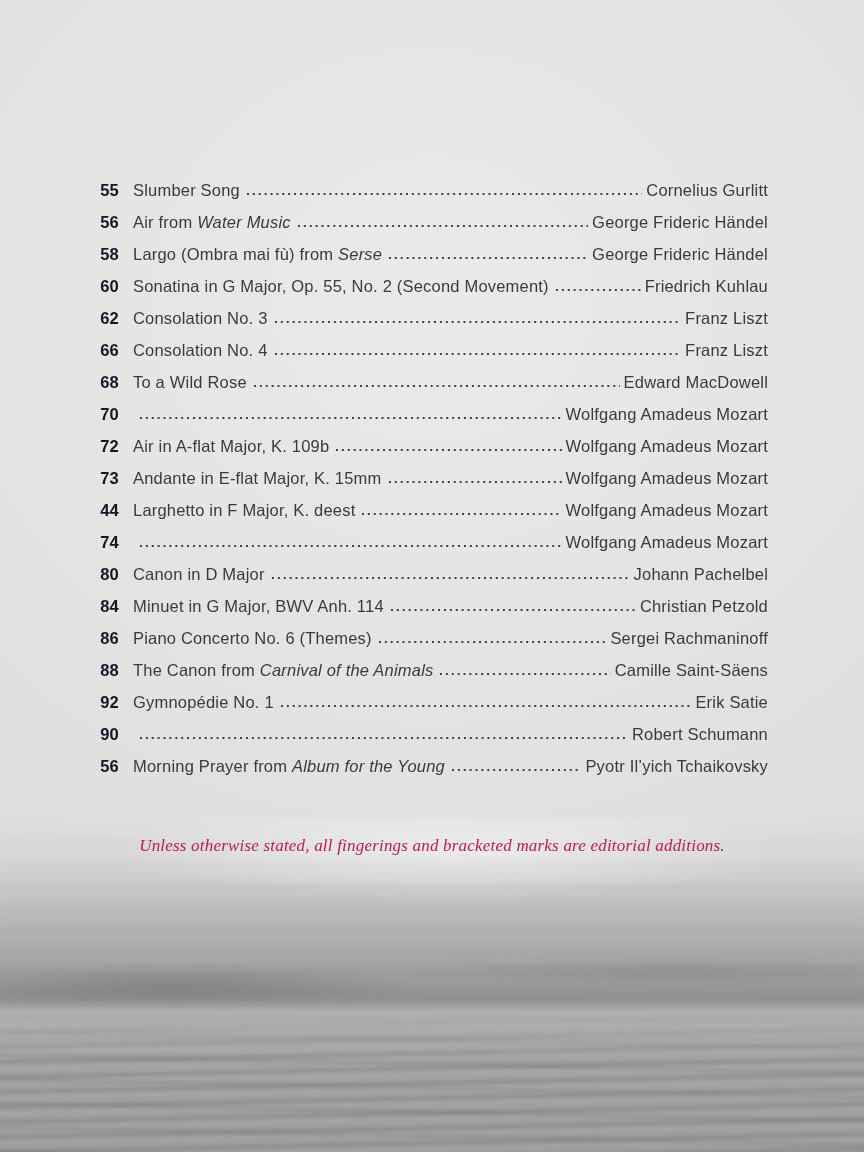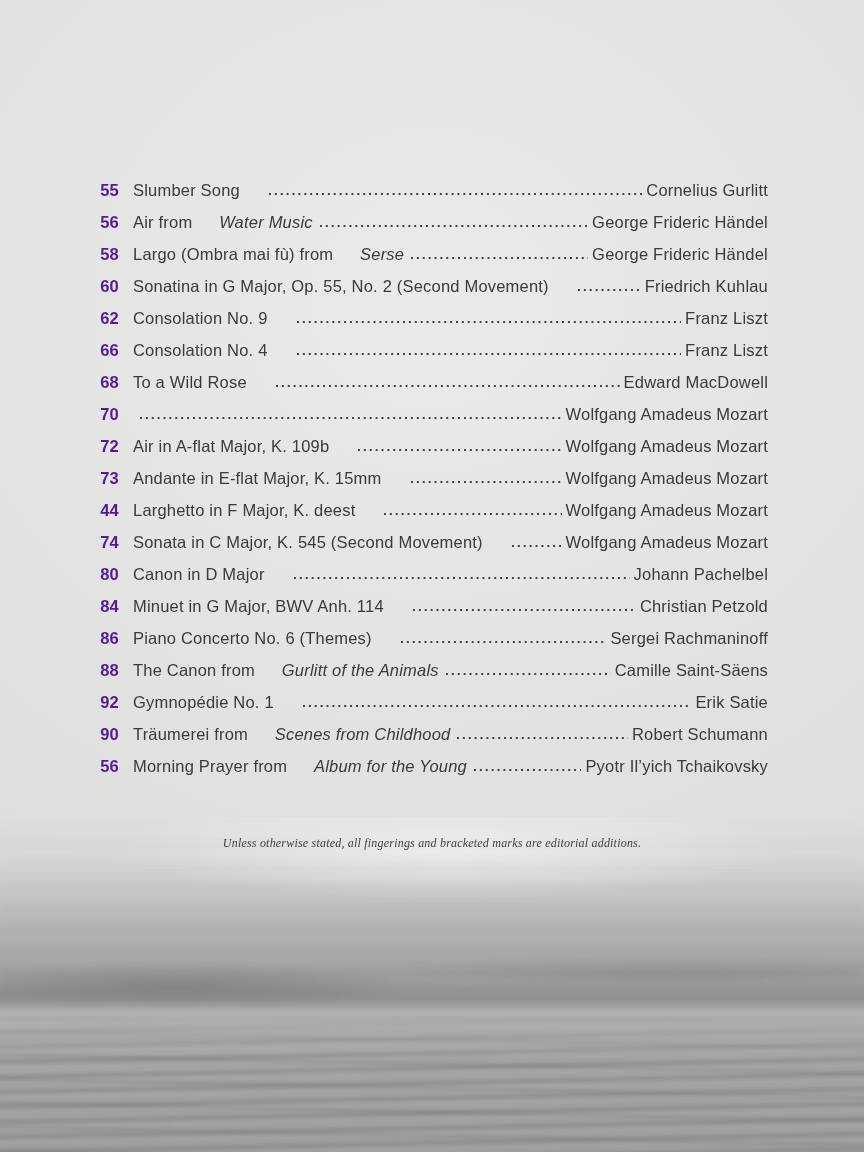--- a/index.html
+++ b/index.html
@@ -32,25 +32,25 @@
     align-items: baseline;
     height: 32px;
     font-size: 16.5px;
     letter-spacing: 0.2px;
   }
   .num {
     flex: 0 0 26px;
     width: 26px;
     text-align: right;
     font-weight: 700;
-    color: #4c1d95;
+    color: #0f172a;
     margin-right: 14px;
   }
   .title { white-space: nowrap; text-align: right; }
-  .title .t-italic { font-style: italic; margin-left: 22px; }
+  .title .t-italic { font-style: italic; }
   .dots {
     flex: 1 1 auto;
     min-width: 10px;
     height: 13px;
     margin: 0 4px 0 5px;
     background-image: radial-gradient(circle, #3f3f3f 0.9px, rgba(63,63,63,0) 1.4px);
     background-size: 5.9px 4px;
     background-repeat: repeat-x;
     background-position: left bottom;
   }
@@ -59,23 +59,23 @@
   
   .footnote {
     position: absolute;
     top: 836px;
     left: 0;
     right: 0;
     margin: 0;
     text-align: center;
     font-family: "Liberation Serif", serif;
     font-style: italic;
-    font-size: 12px;
+    font-size: 17px;
     letter-spacing: 0.2px;
-    color: #404040;
+    color: #be185d;
     z-index: 3;
   }
 
   
   .photo {
     position: absolute;
     left: 0;
     right: 0;
     top: 818px;
     height: 334px;
@@ -160,21 +160,21 @@
     <span class="composer">George Frideric Händel</span>
   </li>
     <li class="row">
     <span class="num">60</span>
     <span class="title"><span class="t-pre">Sonatina in G Major, Op. 55, No. 2 (Second Movement) </span><span class="t-italic"></span><span class="t-post"></span></span>
     <span class="dots"></span>
     <span class="composer">Friedrich Kuhlau</span>
   </li>
     <li class="row">
     <span class="num">62</span>
-    <span class="title"><span class="t-pre">Consolation No. 9</span><span class="t-italic"></span><span class="t-post"></span></span>
+    <span class="title"><span class="t-pre">Consolation No. 3</span><span class="t-italic"></span><span class="t-post"></span></span>
     <span class="dots"></span>
     <span class="composer">Franz Liszt</span>
   </li>
     <li class="row">
     <span class="num">66</span>
     <span class="title"><span class="t-pre">Consolation No. 4</span><span class="t-italic"></span><span class="t-post"></span></span>
     <span class="dots"></span>
     <span class="composer">Franz Liszt</span>
   </li>
     <li class="row">
@@ -201,21 +201,20 @@
     <span class="composer">Wolfgang Amadeus Mozart</span>
   </li>
     <li class="row">
     <span class="num">44</span>
     <span class="title"><span class="t-pre">Larghetto in F Major, K. deest </span><span class="t-italic"></span><span class="t-post"></span></span>
     <span class="dots"></span>
     <span class="composer">Wolfgang Amadeus Mozart</span>
   </li>
     <li class="row">
     <span class="num">74</span>
-    <span class="title"><span class="t-pre">Sonata in C Major, K. 545 (Second Movement) </span><span class="t-italic"></span><span class="t-post"></span></span>
     <span class="dots"></span>
     <span class="composer">Wolfgang Amadeus Mozart</span>
   </li>
     <li class="row">
     <span class="num">80</span>
     <span class="title"><span class="t-pre">Canon in D Major </span><span class="t-italic"></span><span class="t-post"></span></span>
     <span class="dots"></span>
     <span class="composer">Johann Pachelbel</span>
   </li>
     <li class="row">
@@ -225,33 +224,32 @@
     <span class="composer">Christian Petzold</span>
   </li>
     <li class="row">
     <span class="num">86</span>
     <span class="title"><span class="t-pre">Piano Concerto No. 6 (Themes)</span><span class="t-italic"></span><span class="t-post"></span></span>
     <span class="dots"></span>
     <span class="composer">Sergei Rachmaninoff</span>
   </li>
     <li class="row">
     <span class="num">88</span>
-    <span class="title"><span class="t-pre">The Canon from </span><span class="t-italic">Gurlitt of the Animals</span><span class="t-post"> </span></span>
+    <span class="title"><span class="t-pre">The Canon from </span><span class="t-italic">Carnival of the Animals</span><span class="t-post"> </span></span>
     <span class="dots"></span>
     <span class="composer">Camille Saint-Säens</span>
   </li>
     <li class="row">
     <span class="num">92</span>
     <span class="title"><span class="t-pre">Gymnopédie No. 1</span><span class="t-italic"></span><span class="t-post"></span></span>
     <span class="dots"></span>
     <span class="composer">Erik Satie</span>
   </li>
     <li class="row">
     <span class="num">90</span>
-    <span class="title"><span class="t-pre">Träumerei from </span><span class="t-italic">Scenes from Childhood</span><span class="t-post"></span></span>
     <span class="dots"></span>
     <span class="composer">Robert Schumann</span>
   </li>
     <li class="row">
     <span class="num">56</span>
     <span class="title"><span class="t-pre">Morning Prayer from </span><span class="t-italic">Album for the Young</span><span class="t-post"></span></span>
     <span class="dots"></span>
     <span class="composer">Pyotr Il’yich Tchaikovsky</span>
   </li>
   </ol>

